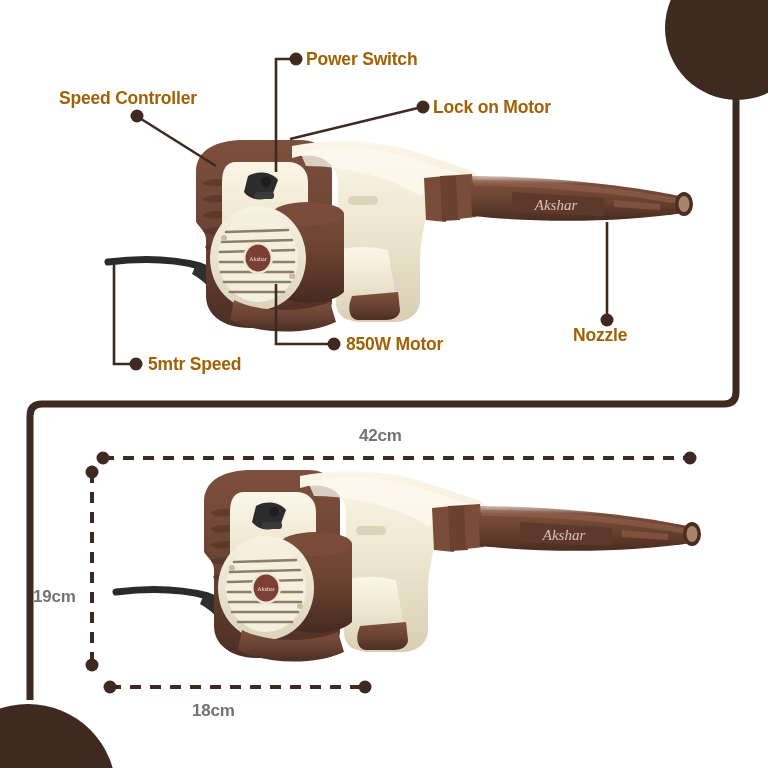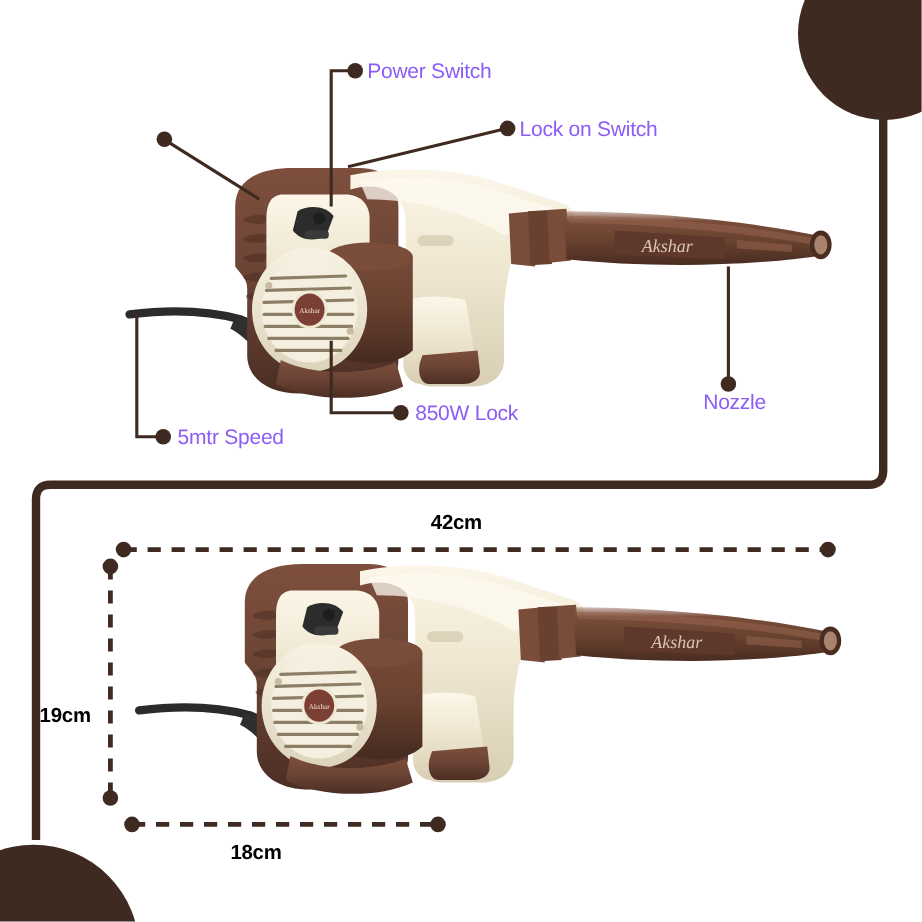--- a/index.html
+++ b/index.html
@@ -8,28 +8,28 @@
     width:768px;height:768px;
     background:#ffffff;
     font-family:"Liberation Sans", sans-serif;
     overflow:hidden;
     position:relative;
   }
   #stage{position:absolute;left:0;top:0;width:768px;height:768px;}
   svg.layer{position:absolute;left:0;top:0;width:768px;height:768px;overflow:visible;}
   .label{
     position:absolute;
-    font-weight:normal;
-    color:#8b5cf6;
+    font-weight:bold;
+    color:#a16207;
     white-space:nowrap;
     letter-spacing:-0.2px;
     line-height:1;
   }
   .callout-label{font-size:17.5px;}
-  .dim-label{font-size:17px;color:#000000;font-weight:bold;}
+  .dim-label{font-size:17px;color:#737373;font-weight:bold;}
 </style>
 </head>
 <body>
 
 <div id="stage">
 
   <svg class="layer" viewBox="0 0 768 768">
     <circle cx="737" cy="28" r="72" fill="#3E2A20"></circle>
     <circle cx="28" cy="792" r="88" fill="#3E2A20"></circle>
     <path d="M 736 96 L 736 392 Q 736 404 724 404 L 42 404 Q 30 404 30 416 L 30 700" fill="none" stroke="#3E2A20" stroke-width="7" stroke-linecap="butt"></path>
@@ -160,30 +160,31 @@
     <g fill="#3E2A20">
       <circle cx="137" cy="116" r="6.5"></circle>
       <circle cx="296" cy="59" r="6.5"></circle>
       <circle cx="423" cy="107" r="6.5"></circle>
       <circle cx="136" cy="364" r="6.5"></circle>
       <circle cx="334" cy="344" r="6.5"></circle>
       <circle cx="607" cy="320" r="6.5"></circle>
     </g>
   </svg>
 
+  <div class="label callout-label" style="left:59px;  top:90px;">Speed Controller</div>
 
   <div class="label callout-label" style="left:306px; top:51px;">Power Switch</div>
 
-  <div class="label callout-label" style="left:433px; top:99px;">Lock on Switch</div>
+  <div class="label callout-label" style="left:433px; top:99px;">Lock on Motor</div>
 
   <div class="label callout-label" style="left:148px; top:356px;">5mtr Speed</div>
 
-  <div class="label callout-label" style="left:346px; top:336px;">850W Lock</div>
-
-  <div class="label callout-label" style="left:573px; top:327px;margin-left:13px;">Nozzle</div>
+  <div class="label callout-label" style="left:346px; top:336px;">850W Motor</div>
+
+  <div class="label callout-label" style="left:573px; top:327px;">Nozzle</div>
 
   <svg class="layer" viewBox="0 0 768 768">
     <g transform="translate(8,330)">
       <path d="M108 262 C 140 258, 170 258, 200 266 L 214 272" fill="none" stroke="#2B2B2B" stroke-width="7" stroke-linecap="round"></path>
       <path d="M196 264 C 206 266, 214 270, 222 276 L 214 292 C 206 284, 200 278, 192 274 Z" fill="#2F2F2F"></path>
       <path d="M210 258 C 226 246, 250 244, 262 252 L 262 300 C 248 312, 222 310, 208 296 Z" fill="url(#drumG)"></path>
 
       <path d="M196 172 C 196 150, 216 140, 244 140 L 300 140 C 320 140, 332 152, 332 172
                L 332 300 C 332 318, 318 328, 298 328 L 250 328 C 222 328, 206 314, 206 296
                L 206 240 C 206 232, 200 228, 196 222 Z" fill="url(#trimG)"></path>

